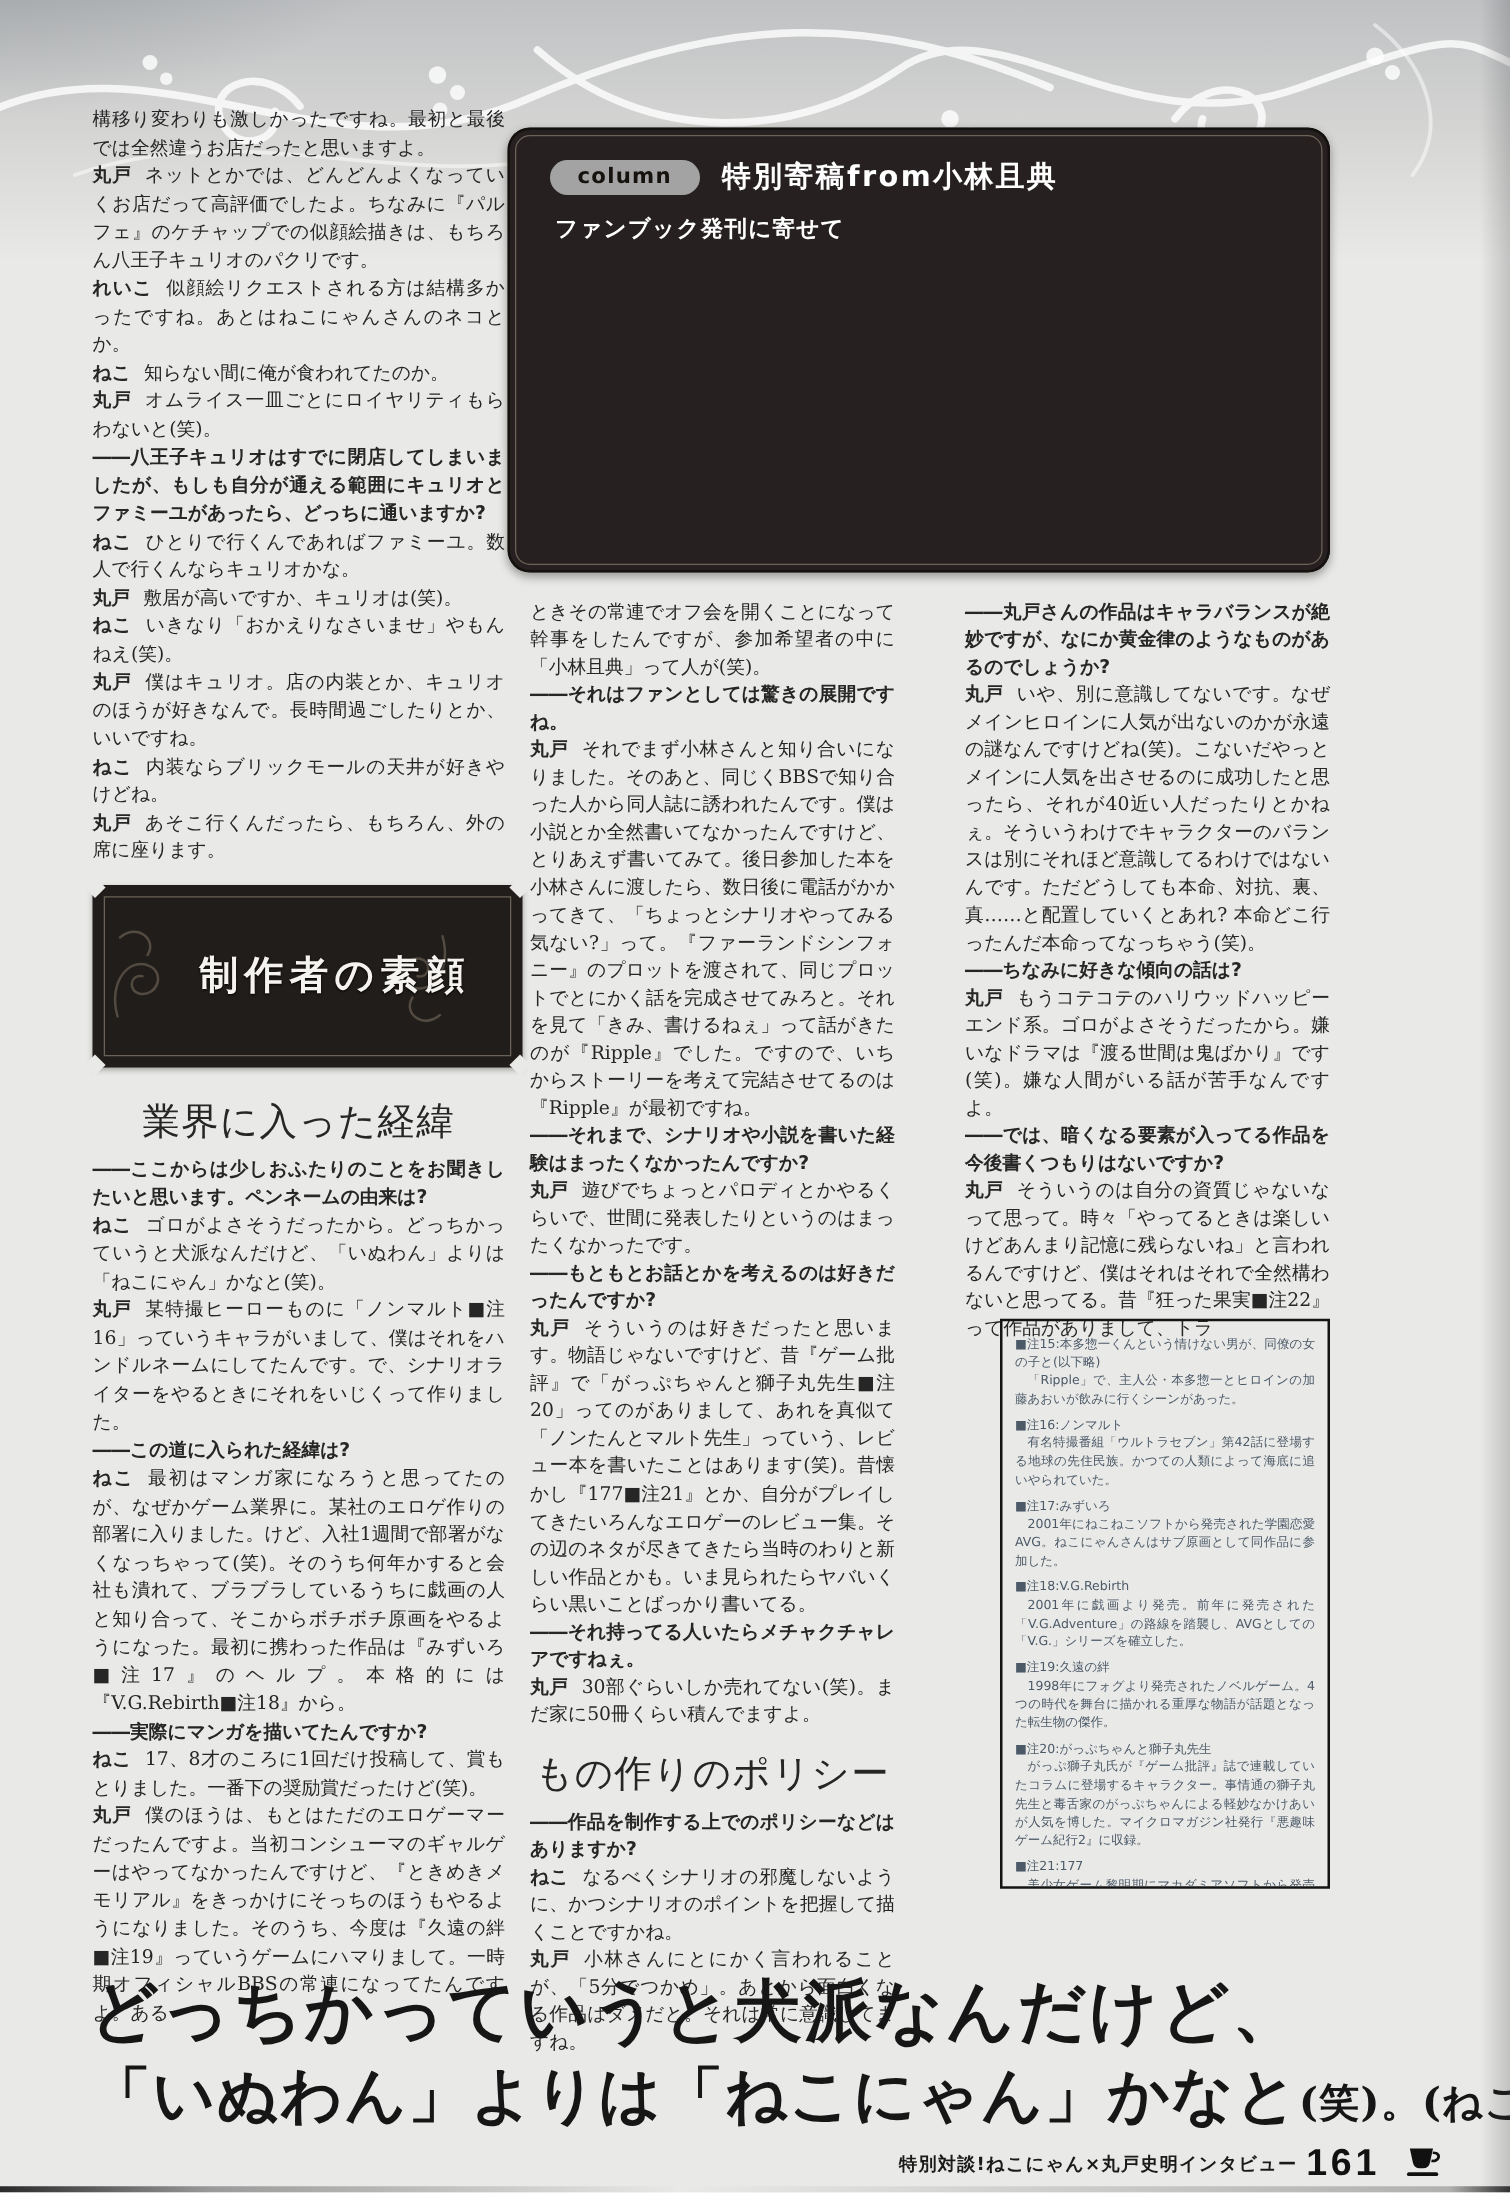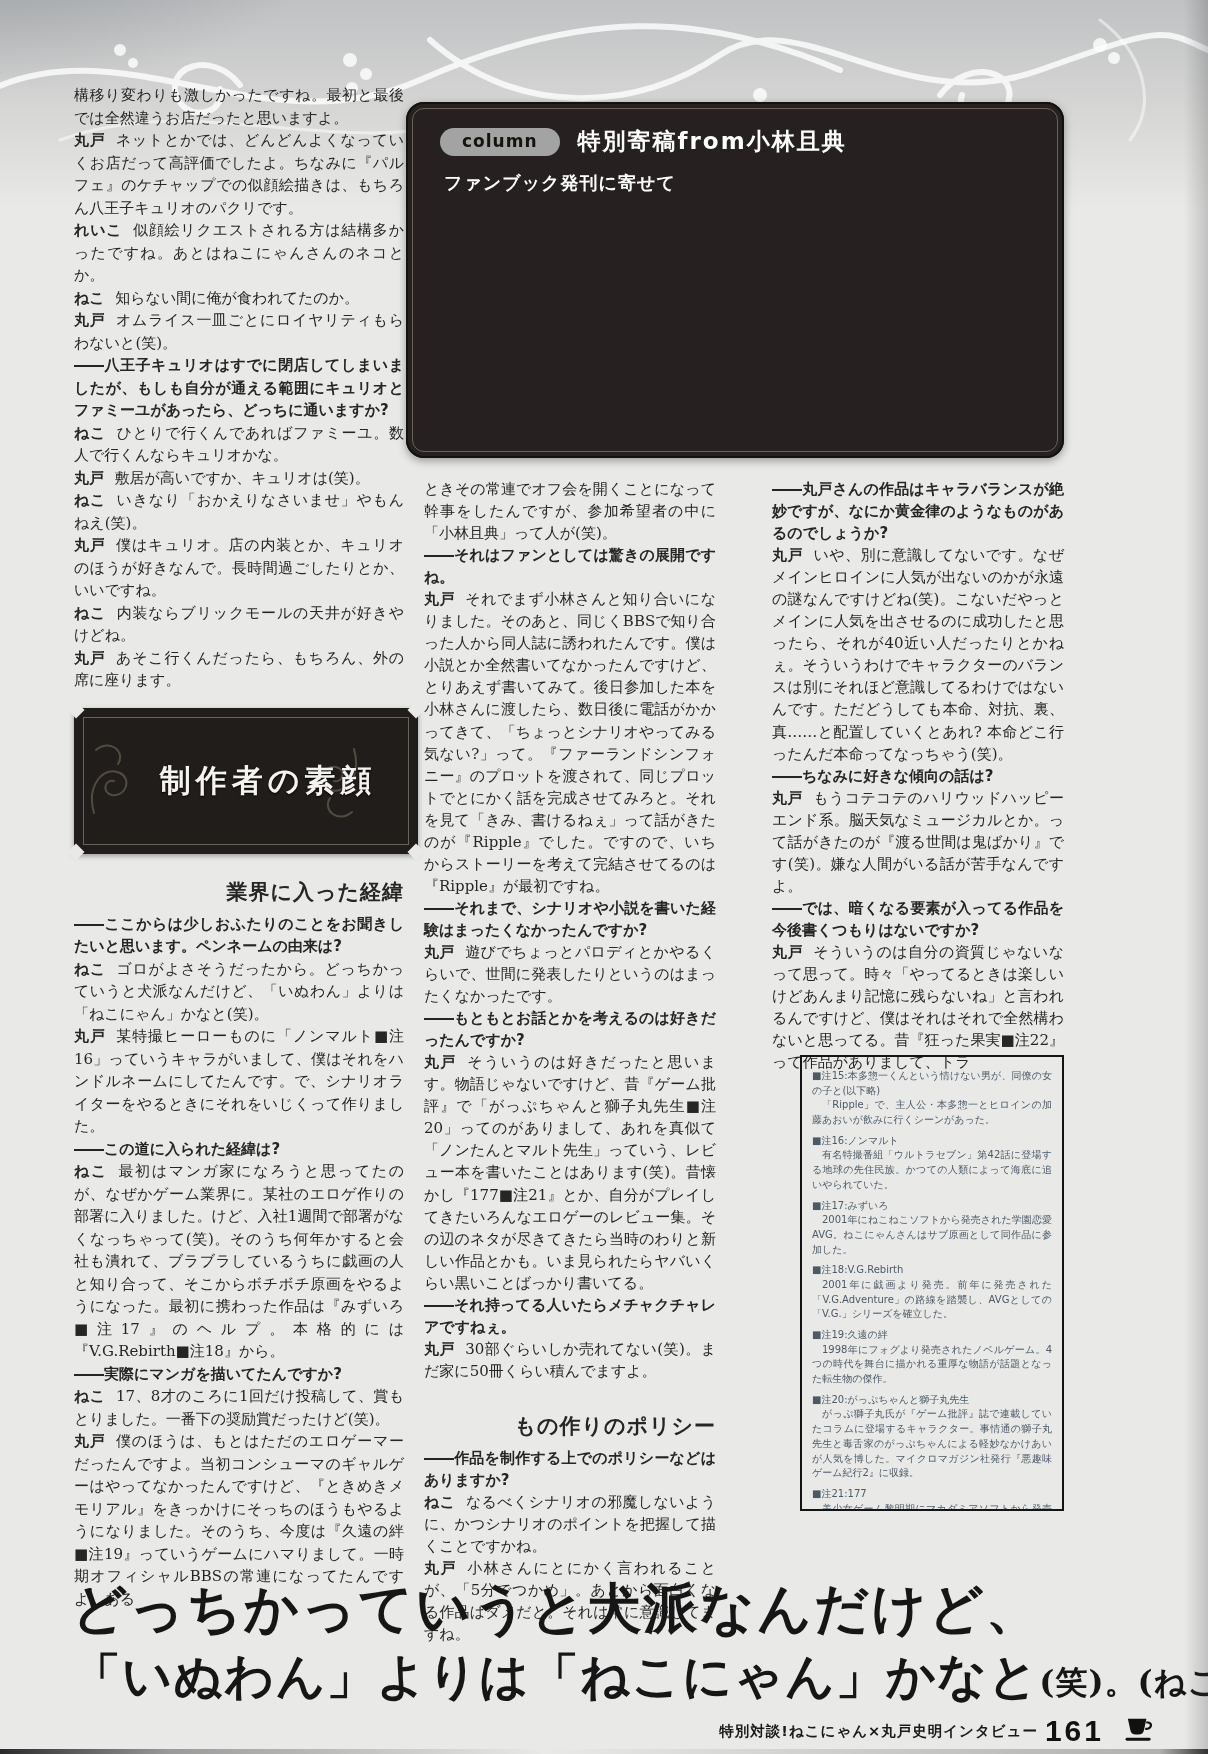--- a/index.html
+++ b/index.html
@@ -24,23 +24,23 @@
     background:linear-gradient(to right,#2a2a2a,#9a9a9a 14%,rgba(150,150,150,0) 45%,rgba(120,120,120,.5) 96%,#333);pointer-events:none;}
 
   
   .col{position:absolute;text-align:justify;}
   .left-col{left:74px;top:84px;width:330px;font-size:15px;line-height:1.5;}
   .mid-col{left:424px;top:478px;width:292px;font-size:15px;line-height:1.47;}
   .right-col{left:772px;top:478px;width:292px;font-size:15px;line-height:1.47;}
   .blk{margin:0;}
   .blk .speaker{font-family:var(--sans);font-weight:bold;margin-right:.7em;}
   .blk.q{font-family:var(--sans);font-weight:bold;}
-  .blk.h{font-family:var(--sans);font-weight:bold;font-size:21px;line-height:1.2;
-         letter-spacing:1px;margin:26px 0 8px;text-align:right;}
-  .mid-col .blk.h{margin:32px 0 8px;}
+  .blk.h{font-family:var(--sans);font-weight:normal;font-size:30px;line-height:1.2;
+         letter-spacing:1px;margin:26px 0 8px;text-align:center;}
+  .mid-col .blk.h{margin:20px 0 8px;}
 
   
   .column-box{position:absolute;left:406px;top:102px;width:658px;height:356px;box-sizing:border-box;
     background:var(--darkbox);border-radius:18px;padding:24px 30px 16px 34px;overflow:hidden;
     box-shadow:0 3px 8px rgba(0,0,0,.35), inset 0 0 0 2px #14110f;}
   .column-box::before{content:"";position:absolute;inset:6px;border:1px solid #6b6358;border-radius:12px;pointer-events:none;}
   .cb-head{display:flex;align-items:center;gap:18px;margin-bottom:14px;position:relative;}
   .badge{background:#a3a3a3;color:#16130f;font-family:var(--sans);font-weight:bold;
     font-size:17px;padding:3px 22px 5px;border-radius:15px;letter-spacing:1px;}
   .cb-title{color:#ffffff;font-family:var(--sans);font-weight:bold;font-size:23px;letter-spacing:2px;}
@@ -193,21 +193,21 @@
     <p class="blk q"><span>――作品を制作する上でのポリシーなどはありますか?</span></p>
     <p class="blk dialog"><span class="speaker">ねこ</span><span>なるべくシナリオの邪魔しないように、かつシナリオのポイントを把握して描くことですかね。</span></p>
     <p class="blk dialog"><span class="speaker">丸戸</span><span>小林さんにとにかく言われることが、「5分でつかめ」。あとから面白くなる作品はダメだと。それは常に意識してますね。</span></p>
   </section>
 
 <section class="col right-col">
 
 <p class="blk q"><span>――丸戸さんの作品はキャラバランスが絶妙ですが、なにか黄金律のようなものがあるのでしょうか?</span></p>
     <p class="blk dialog"><span class="speaker">丸戸</span><span>いや、別に意識してないです。なぜメインヒロインに人気が出ないのかが永遠の謎なんですけどね(笑)。こないだやっとメインに人気を出させるのに成功したと思ったら、それが40近い人だったりとかねぇ。そういうわけでキャラクターのバランスは別にそれほど意識してるわけではないんです。ただどうしても本命、対抗、裏、真……と配置していくとあれ? 本命どこ行ったんだ本命ってなっちゃう(笑)。</span></p>
     <p class="blk q"><span>――ちなみに好きな傾向の話は?</span></p>
-    <p class="blk dialog"><span class="speaker">丸戸</span><span>もうコテコテのハリウッドハッピーエンド系。脳天気なミュージカルとか。って話がきたのが『渡る世間は鬼ばかり』です(笑)。嫌な人間がいる話が苦手なんですよ。</span></p>
+    <p class="blk dialog"><span class="speaker">丸戸</span><span>もうコテコテのハリウッドハッピーエンド系。ゴロがよさそうだったから。嫌いなドラマは『渡る世間は鬼ばかり』です(笑)。嫌な人間がいる話が苦手なんですよ。</span></p>
     <p class="blk q"><span>――では、暗くなる要素が入ってる作品を今後書くつもりはないですか?</span></p>
     <p class="blk dialog"><span class="speaker">丸戸</span><span>そういうのは自分の資質じゃないなって思って。時々「やってるときは楽しいけどあんまり記憶に残らないね」と言われるんですけど、僕はそれはそれで全然構わないと思ってる。昔『狂った果実■注22』って作品がありまして、トラ</span></p>
   </section>
 
 <aside class="notes">
 
 <div class="note">
       <div class="note-title">■注15:本多惣一くんという情けない男が、同僚の女の子と(以下略)</div>
       <div class="note-body">「Ripple」で、主人公・本多惣一とヒロインの加藤あおいが飲みに行くシーンがあった。</div>
     </div>

